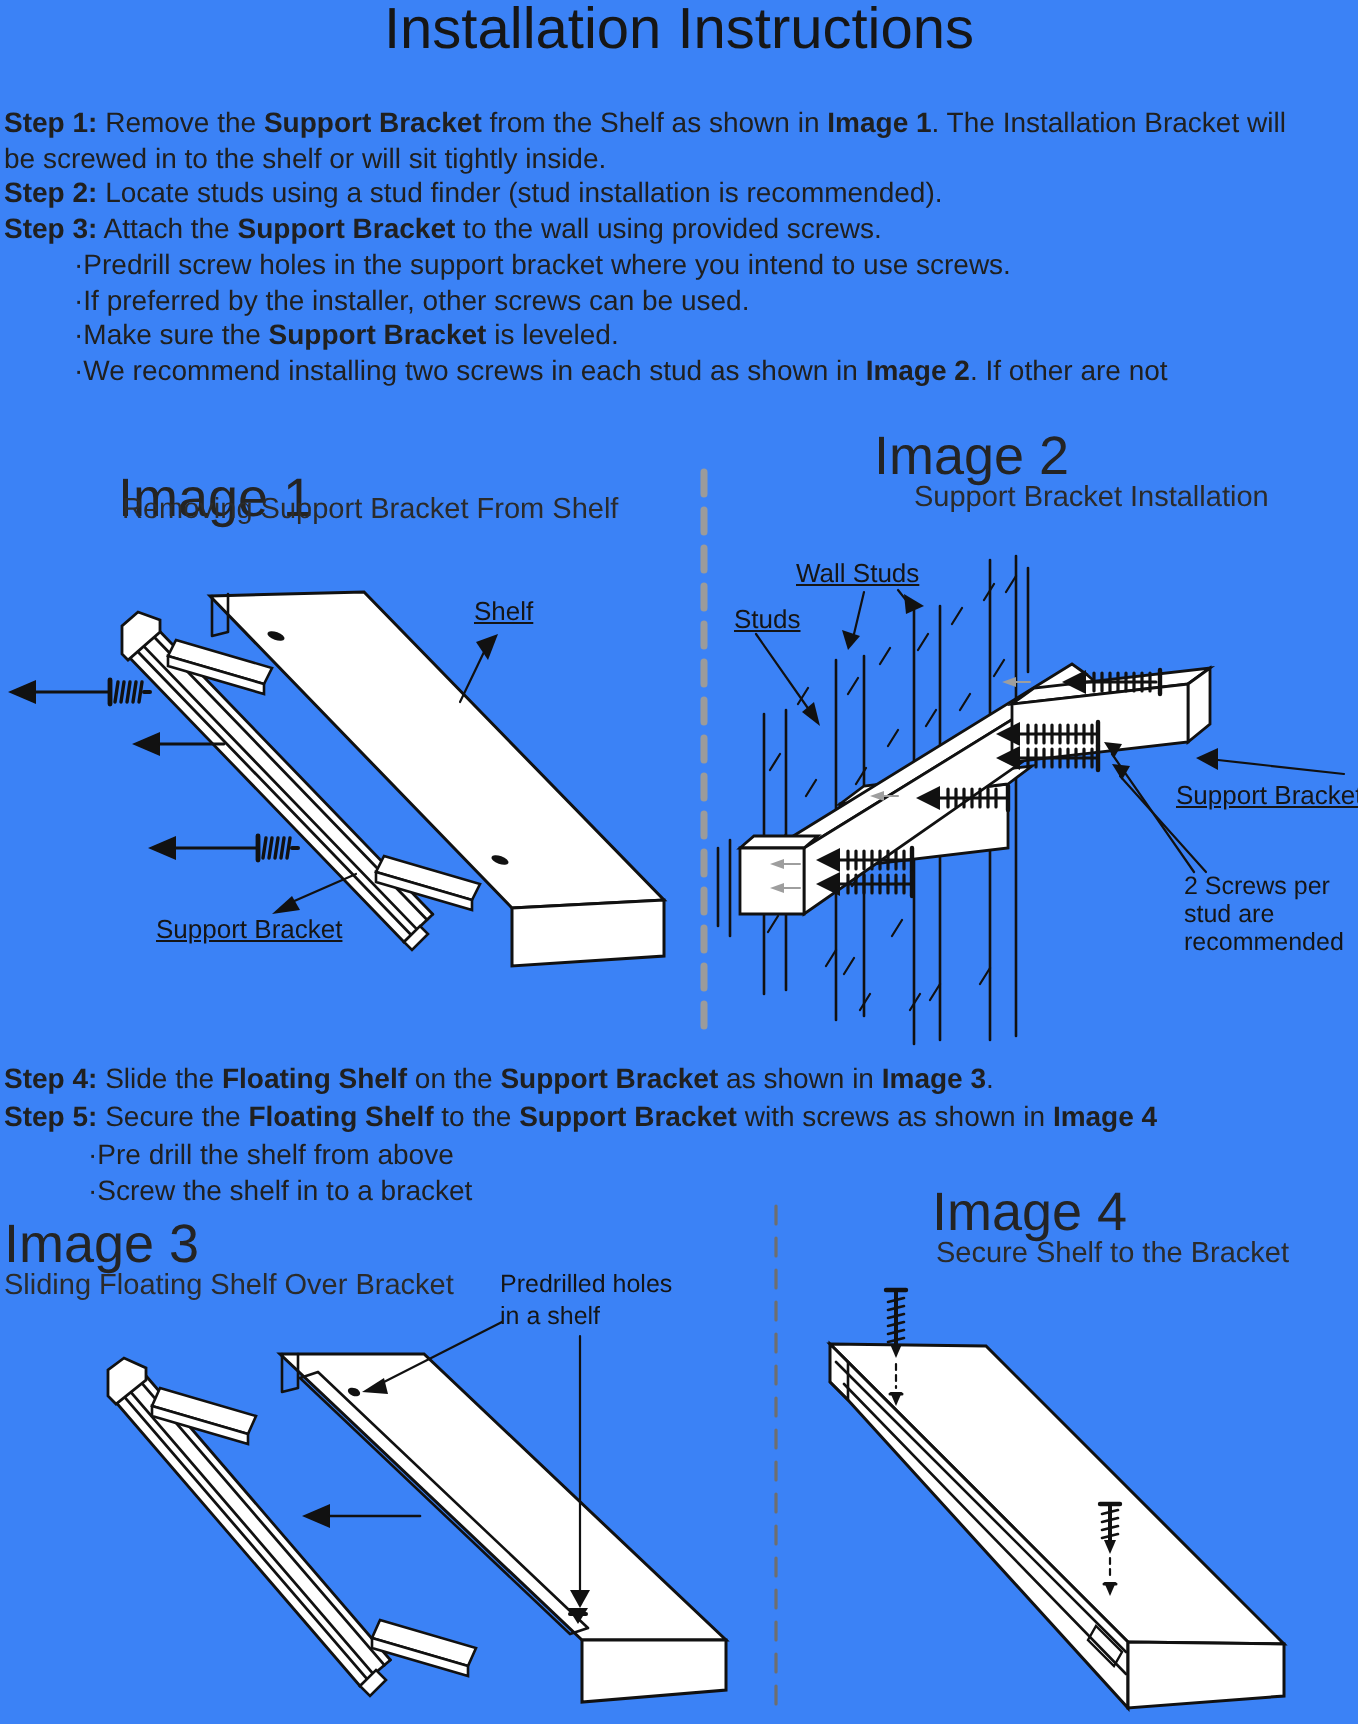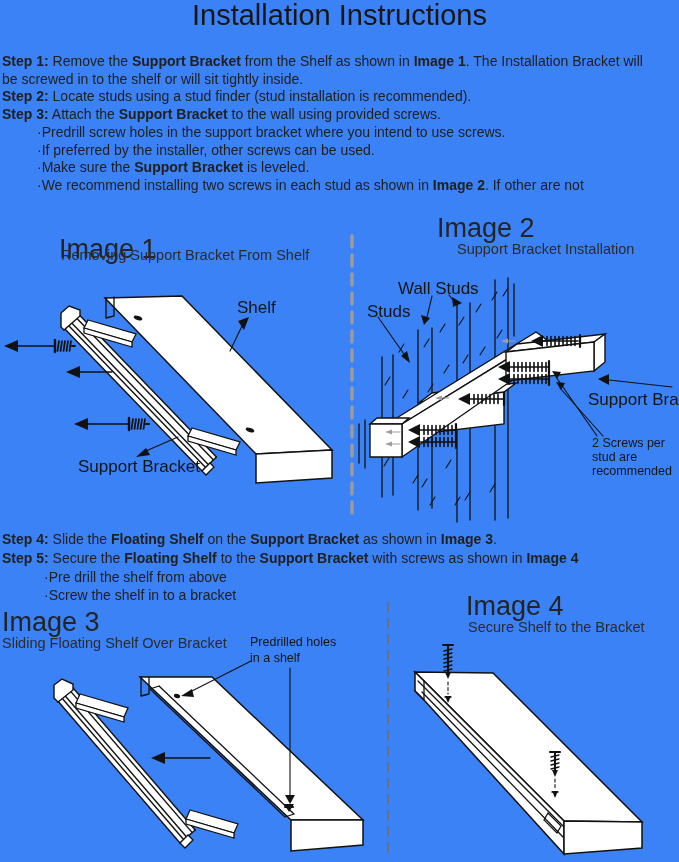--- a/index.html
+++ b/index.html
@@ -9,21 +9,21 @@
   .txt{position:absolute;z-index:2;white-space:nowrap;}
   #title{left:0;right:0;top:0;text-align:center;font-size:29px;line-height:1.05;color:#161616;}
   .steps{font-size:14px;color:#202020;}
   .tl{line-height:17.7px;white-space:nowrap;}
   #steps2 .tl{line-height:18.8px;}
   .ind35{padding-left:35px;}
   .ind42{padding-left:42px;}
   .b{font-weight:bold;}
   .imgh{font-size:27px;color:#242424;line-height:1;}
   .imgsub{font-size:14.5px;color:#2b2b2b;line-height:1;}
-  .dlabel{font-size:17px;color:#151515;line-height:1.1;}
+  .dlabel{font-size:13px;color:#151515;line-height:1.1;text-decoration:underline;}
   .dlabel-small{font-size:12.5px;color:#151515;white-space:normal;}
   #screws-note{width:92px;line-height:14px;}
   #predrilled-label{width:90px;line-height:16px;}
 </style>
 </head>
 <body>
 
 <div id="page">
 
 <svg width="679" height="862" viewBox="0 0 679 862" fill="none" stroke="#111" stroke-width="1.5" stroke-linecap="round">

